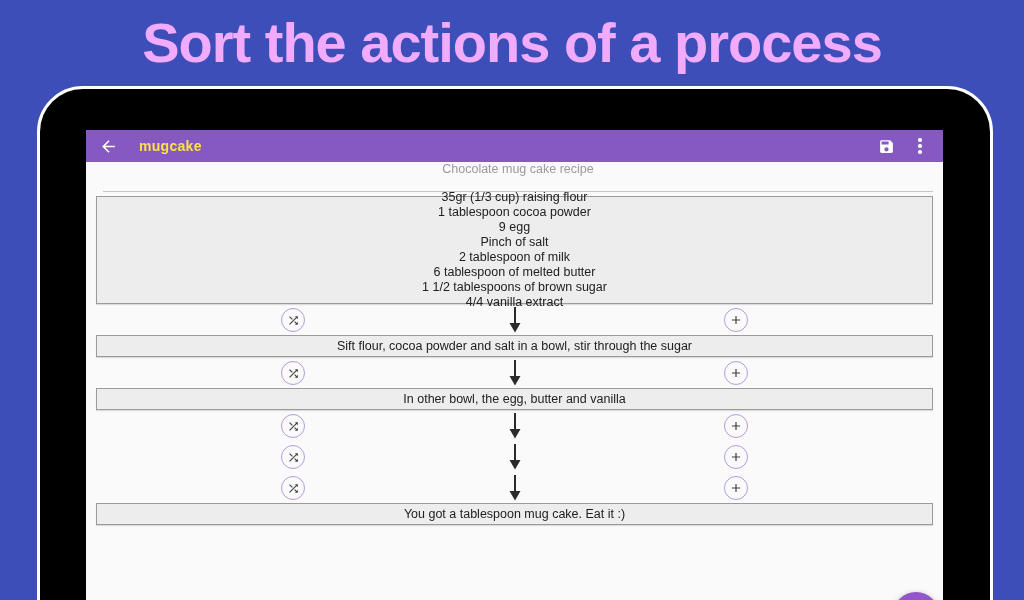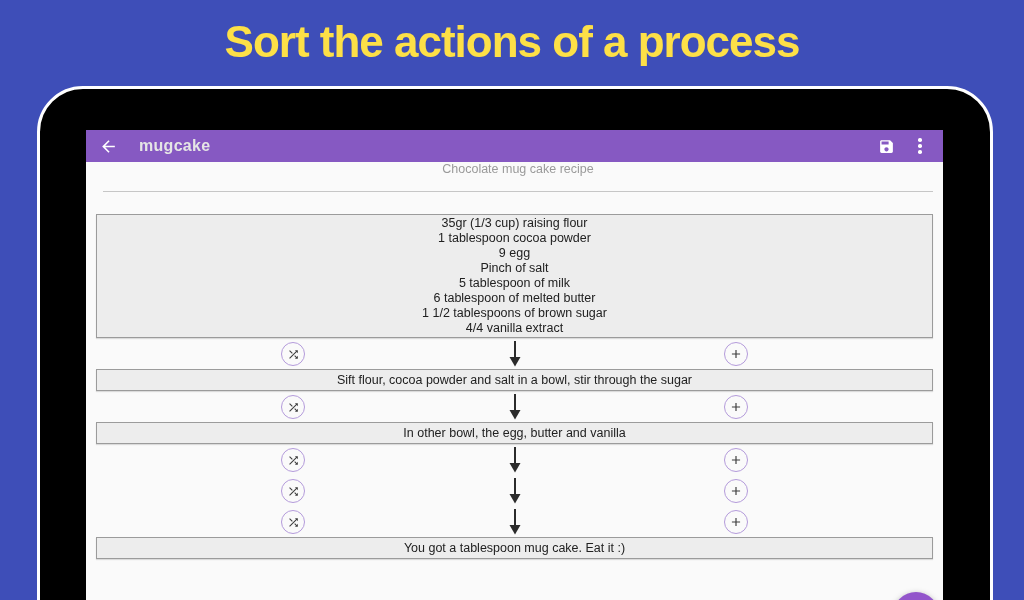--- a/index.html
+++ b/index.html
@@ -12,46 +12,46 @@
     --screen-bg:#FAFAFA;
     --ink:#212121;
     --muted:#9A9A9A;
   }
   *{margin:0;padding:0;box-sizing:border-box;font-family:"Liberation Sans",sans-serif;}
   html,body{width:1024px;height:600px;}
   body{position:relative;overflow:hidden;background:var(--bg);}
 
   .banner{position:absolute;top:2px;left:0;width:1024px;height:80px;
     display:flex;align-items:center;justify-content:center;}
-  .banner h1{color:#fde047;font-size:44px;font-weight:700;letter-spacing:-1px;}
+  .banner h1{color:#f0abfc;font-size:56px;font-weight:700;letter-spacing:-1px;}
 
   .tablet{position:absolute;left:37px;top:86px;width:956px;height:560px;
     background:#000;border:3px solid #fff;border-radius:46px;}
 
   .screen{position:absolute;left:86px;top:130px;width:857px;height:480px;
     background:var(--screen-bg);display:flex;flex-direction:column;}
 
   .toolbar{height:32px;background:var(--toolbar);display:flex;align-items:center;
     flex:0 0 32px;padding:0 10px 0 9px;}
   .icon-btn{background:none;border:none;width:26px;height:26px;display:flex;
     align-items:center;justify-content:center;cursor:pointer;}
-  .toolbar-title{color:#e5e5e5;font-size:16px;font-weight:700;margin-left:18px;letter-spacing:.3px;}
+  .toolbar-title{color:#fde047;font-size:14px;font-weight:700;margin-left:18px;letter-spacing:.3px;}
   .toolbar-spacer{flex:1;}
   .menu-dots{display:flex;flex-direction:column;gap:2.5px;}
   .menu-dots i{width:3.5px;height:3.5px;border-radius:50%;background:#fff;}
 
   .content{flex:1;position:relative;}
 
   .title-field{height:30px;margin:0 10px 0 17px;border-bottom:1px solid #C6C6C6;
     display:flex;align-items:center;justify-content:center;padding-bottom:16px;}
   .title-field span{color:var(--muted);font-size:12.5px;}
 
   .card{margin:0 10px;background:var(--card-bg);border:1px solid var(--card-border);
     box-shadow:0 1px 1px rgba(0,0,0,.12);}
-  .ingredients{margin-top:22px;height:124px;display:flex;flex-direction:column;
+  .ingredients{margin-top:4px;height:108px;display:flex;flex-direction:column;
     align-items:center;justify-content:center;}
   .ing-line{font-size:12.5px;line-height:15px;color:var(--ink);text-align:center;}
 
   .icon-row{height:30px;margin-top:1px;position:relative;}
   .icon-row .circle-btn{position:absolute;top:50%;transform:translate(-50%,-50%);
     width:24px;height:24px;border-radius:50%;border:1.5px solid var(--circle);
     background:transparent;display:flex;align-items:center;justify-content:center;cursor:pointer;}
   .icon-row .shuffle{left:24.2%;}
   .icon-row .add{left:75.8%;}
   .icon-row .down-arrow{position:absolute;left:50%;top:50%;transform:translate(-50%,-50%);
@@ -101,21 +101,21 @@
 
     <div class="title-field">
       <span>Chocolate mug cake recipe</span>
     </div>
 
     <div class="card ingredients">
         <div class="ing-line">35gr (1/3 cup) raising flour</div>
         <div class="ing-line">1 tablespoon cocoa powder</div>
         <div class="ing-line">9 egg</div>
         <div class="ing-line">Pinch of salt</div>
-        <div class="ing-line">5 tablespoon of milk</div>
+        <div class="ing-line">2 tablespoon of milk</div>
         <div class="ing-line">6 tablespoon of melted butter</div>
         <div class="ing-line">1 1/2 tablespoons of brown sugar</div>
         <div class="ing-line">4/4 vanilla extract</div>
       </div>
 
     <div>
   <div class="icon-row">
     <button class="circle-btn shuffle">
       <svg width="13" height="13" viewBox="0 0 24 24" fill="#3d3d3d">
               <path d="M10.59 9.17L5.41 4 4 5.41l5.17 5.17 1.42-1.41zM14.5 4l2.04 2.04L4 18.59 5.41 20 17.96 7.46 20 9.5V4h-5.5zm.33 9.41l-1.41 1.41 3.13 3.13L14.5 20H20v-5.5l-2.04 2.04-3.13-3.13z"></path>

